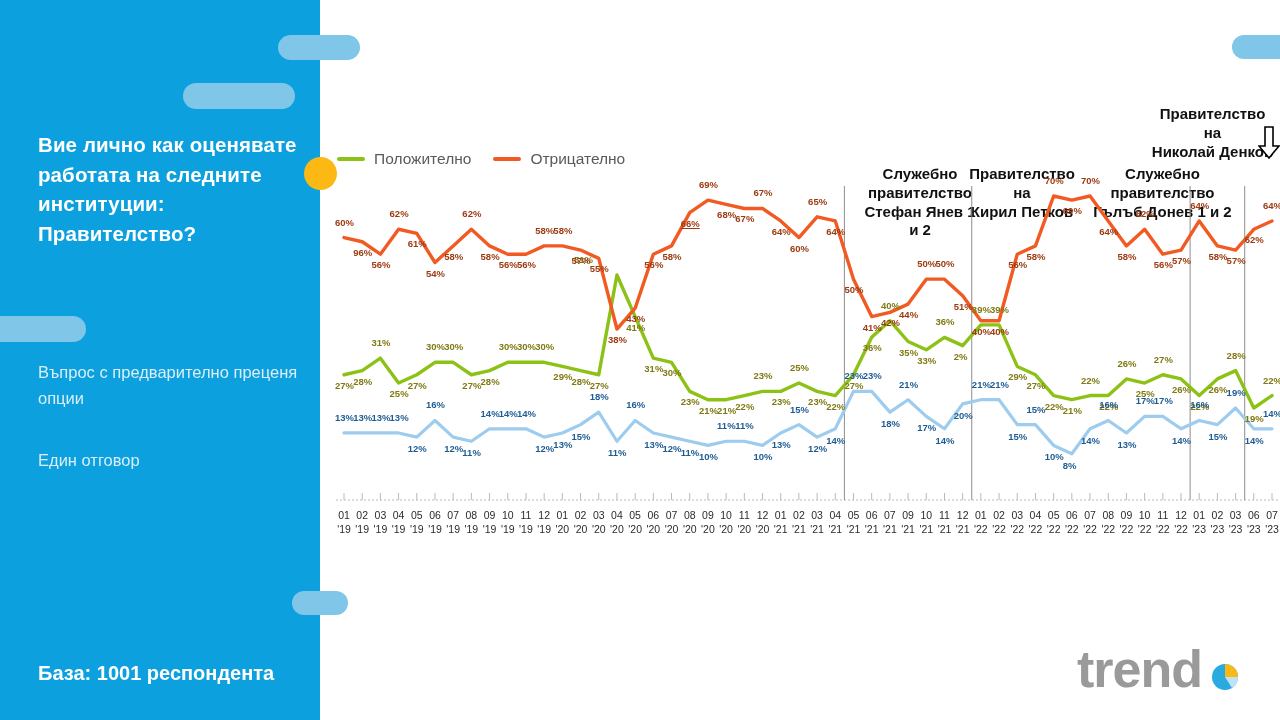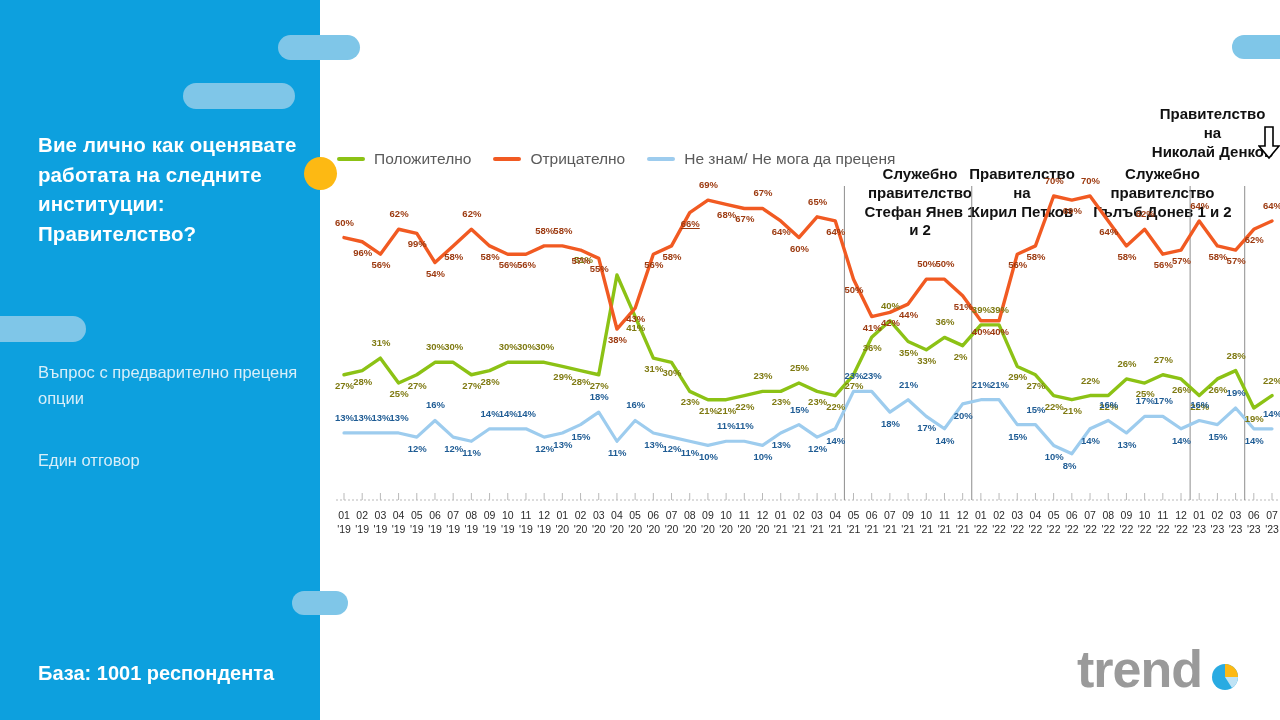--- a/index.html
+++ b/index.html
@@ -91,24 +91,20 @@
 <div id="base-note">База:  1001 респондента</div>
 
 <div id="legend">
     <div class="legend-item">
       <span class="legend-swatch" style="background: rgb(140, 194, 21);"></span>
       <span class="legend-label">Положително</span>
     </div>
     <div class="legend-item">
       <span class="legend-swatch" style="background: rgb(241, 90, 34);"></span>
       <span class="legend-label">Отрицателно</span>
-    </div>
-    <div class="legend-item">
-      <span class="legend-swatch" style="background: rgb(157, 204, 238);"></span>
-      <span class="legend-label">Не знам/ Не мога да преценя</span>
     </div>
   </div>
 
 <div class="ann" id="ann-yanev">Служебно
 правителство
 Стефан Янев 1 и 2</div>
 <div class="ann" id="ann-petkov">Правителство на
 Кирил Петков</div>
 <div class="ann" id="ann-donev">Служебно правителство
 Гълъб Донев 1 и 2</div>
@@ -450,21 +446,21 @@
 <div class="dlab pos" style="left: 1172.02px; top: 383.914px;">26%</div>
 <div class="dlab pos" style="left: 1190.22px; top: 400.543px;">22%</div>
 <div class="dlab pos" style="left: 1208.41px; top: 383.914px;">26%</div>
 <div class="dlab pos" style="left: 1226.61px; top: 349.6px;">28%</div>
 <div class="dlab pos" style="left: 1244.8px; top: 413.014px;">19%</div>
 <div class="dlab pos" style="left: 1263px; top: 374.543px;">22%</div>
 <div class="dlab neg" style="left: 335px; top: 216.571px;">60%</div>
 <div class="dlab neg" style="left: 353.196px; top: 246.729px;">96%</div>
 <div class="dlab neg" style="left: 371.392px; top: 259.2px;">56%</div>
 <div class="dlab neg" style="left: 389.588px; top: 208.257px;">62%</div>
-<div class="dlab neg" style="left: 407.784px; top: 238.414px;">99%</div>
+<div class="dlab neg" style="left: 407.784px; top: 238.414px;">61%</div>
 <div class="dlab neg" style="left: 425.98px; top: 267.514px;">54%</div>
 <div class="dlab neg" style="left: 444.176px; top: 250.886px;">58%</div>
 <div class="dlab neg" style="left: 462.373px; top: 208.257px;">62%</div>
 <div class="dlab neg" style="left: 480.569px; top: 250.886px;">58%</div>
 <div class="dlab neg" style="left: 498.765px; top: 259.2px;">56%</div>
 <div class="dlab neg" style="left: 516.961px; top: 259.2px;">56%</div>
 <div class="dlab neg" style="left: 535.157px; top: 224.886px;">58%</div>
 <div class="dlab neg" style="left: 553.353px; top: 224.886px;">58%</div>
 <div class="dlab neg" style="left: 571.549px; top: 255.043px;">57%</div>
 <div class="dlab neg" style="left: 589.745px; top: 263.357px;">55%</div>

